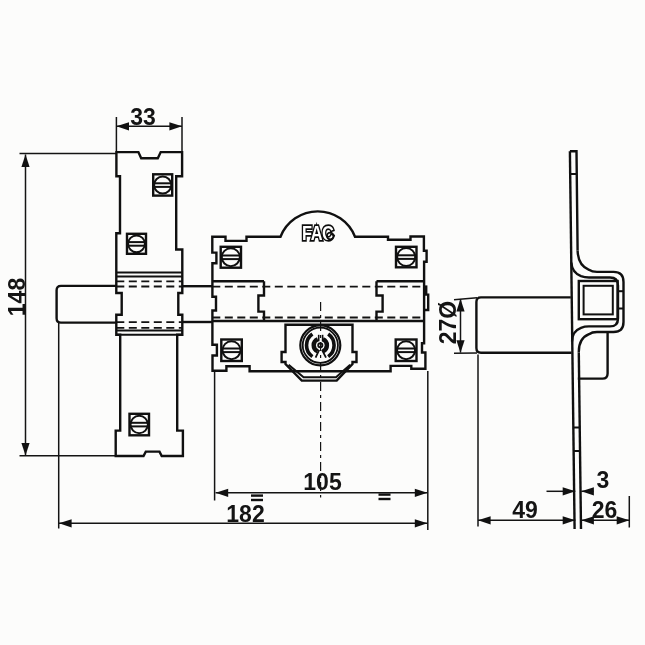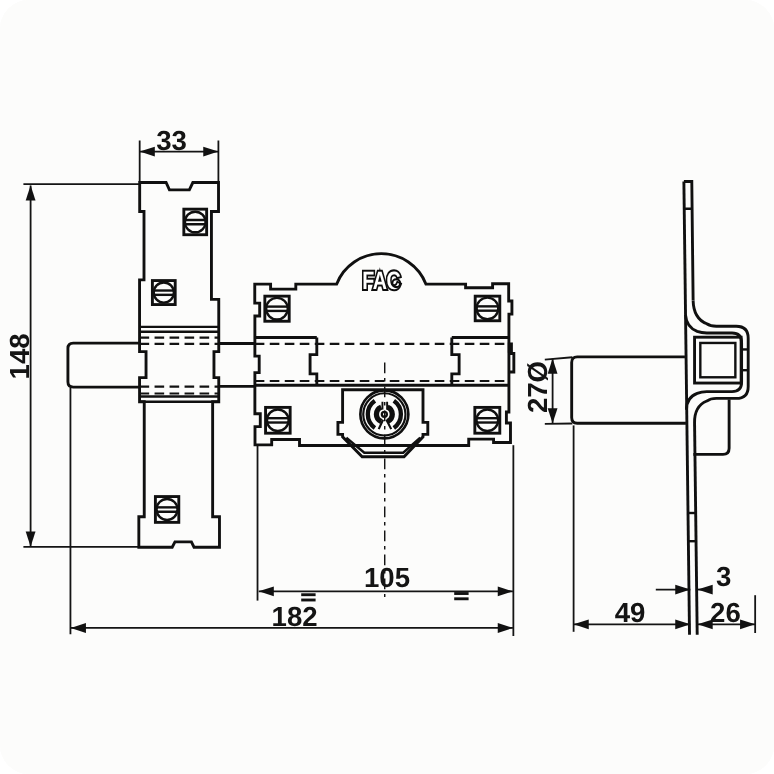--- a/index.html
+++ b/index.html
@@ -1,16 +1,16 @@
 <!DOCTYPE html>
 <html><head>
 <meta charset="utf-8">
 <style>
 html,body{margin:0;padding:0;background:#fff;}
-#wrap{width:645px;height:645px;background:#fcfcfb;position:relative;overflow:hidden;border-radius:24px;}
+#wrap{width:645px;height:645px;background:#fcfcfb;position:relative;overflow:hidden;}
 svg{display:block;}
 text{font-family:"Liberation Sans",sans-serif;font-weight:bold;fill:#141414;}
 .o{stroke:#101010;stroke-width:2.4;fill:none;stroke-linejoin:miter;stroke-linecap:butt;}
 .o15{stroke:#101010;stroke-width:2;fill:none;}
 .d{stroke:#121212;stroke-width:1.8;fill:none;stroke-dasharray:8 4.5;}
 .t{stroke:#141414;stroke-width:1.5;fill:none;}
 .cl{stroke:#141414;stroke-width:1.2;fill:none;stroke-dasharray:9 4 3 4;}
 .ar{fill:#111;stroke:none;}
 </style>
 </head>

